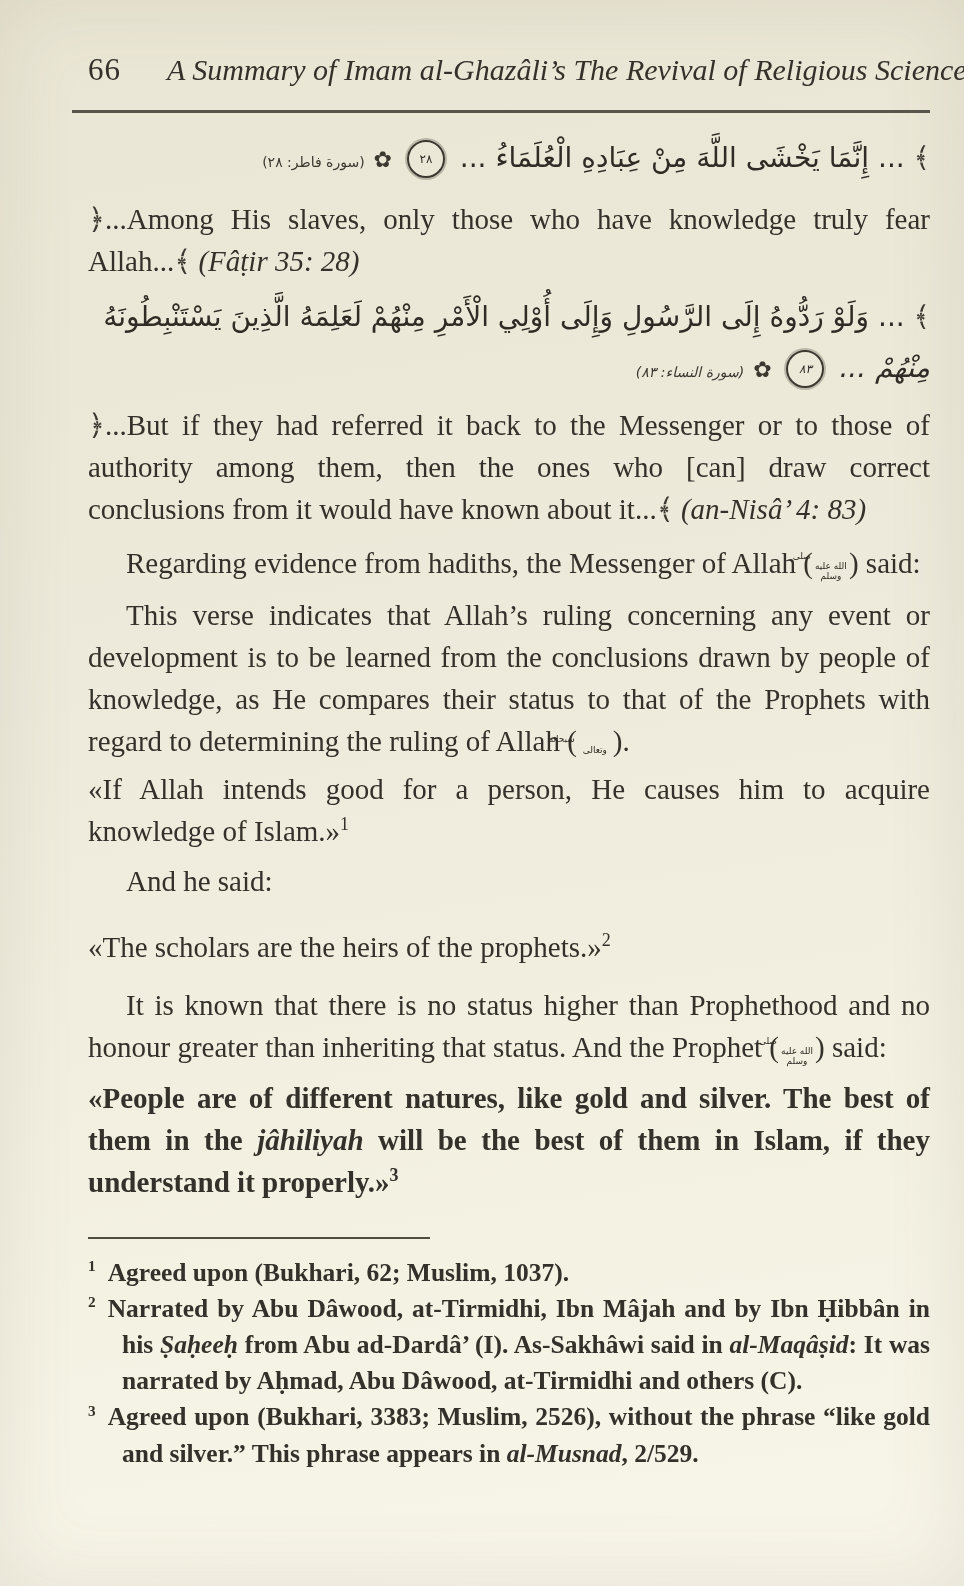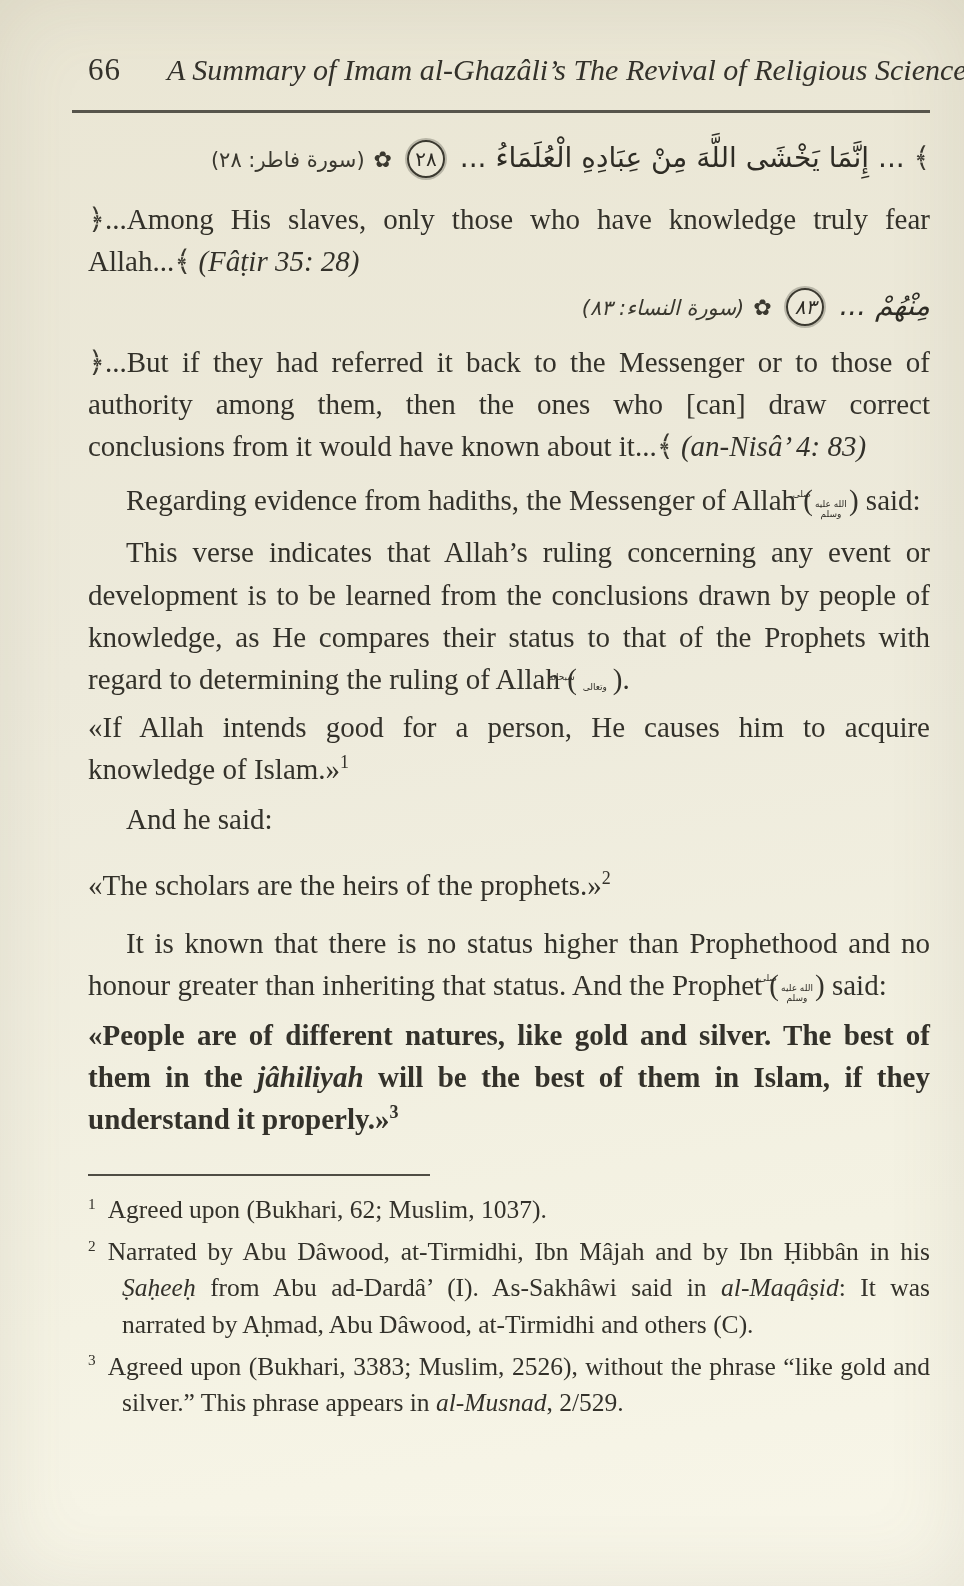--- a/index.html
+++ b/index.html
@@ -65,38 +65,38 @@
   .verse-cont {
     direction: rtl;
     text-align: right;
     font-family: "DejaVu Sans", sans-serif;
     font-size: 28px;
     line-height: 1.7;
     color: #2e2c25;
     font-style: italic;
   }
   .verse-source {
-    font-size: 21px;
+    font-size: 14px;
     color: #3a382f;
   }
   .ornate {
     font-family: "DejaVu Sans", sans-serif;
     color: #3a382f;
   }
   .flower { font-size: 22px; }
   .ayah-circle {
     display: inline-flex;
     align-items: center;
     justify-content: center;
     width: 34px;
     height: 34px;
     border: 2px solid #3a382f;
     border-radius: 50%;
     box-shadow: 0 0 0 2px rgba(58, 56, 47, 0.28);
-    font-size: 20px;
+    font-size: 12px;
     line-height: 1;
     vertical-align: middle;
     margin: 0 6px;
     background: transparent;
   }
 
   
   p {
     margin: 0;
     font-size: 29px;
@@ -138,21 +138,21 @@
     border-top: 2px solid #4f4d44;
     width: 342px;
     margin: 0 0 16px 0;
   }
   p.fn {
     font-size: 25.5px;
     line-height: 1.42;
     text-align: justify;
     padding-left: 34px;
     text-indent: -34px;
-    margin-top: 6px;
+    font-weight: bold;
   }
   p.fn sup.fnmark {
     font-size: 0.6em;
     line-height: 0;
     vertical-align: super;
     margin-right: 12px;
   }
 </style>
 </head>
 <body>
@@ -171,20 +171,25 @@
     <span>...</span>
     <span>إِنَّمَا يَخْشَى اللَّهَ مِنْ عِبَادِهِ الْعُلَمَاءُ</span>
     <span>...</span>
     <span class="ayah-circle">٢٨</span>
     <span class="ornate flower">✿</span>
     <span class="verse-source">(سورة فاطر: ٢٨)</span>
   </div>
 
   <p class="quran-trans"><span class="ornate">﴿</span><span>...Among His slaves, only those who have knowledge truly fear Allah...</span><span class="ornate">﴾</span> <span class="cite">(Fâṭir 35: 28)</span></p>
 
+  <div class="verse second" dir="rtl">
+    <span class="ornate">﴾</span>
+    <span>...</span>
+    <span>وَلَوْ رَدُّوهُ إِلَى الرَّسُولِ وَإِلَى أُوْلِي الْأَمْرِ مِنْهُمْ لَعَلِمَهُ الَّذِينَ يَسْتَنْبِطُونَهُ</span>
+  </div>
   <div class="verse-cont" dir="rtl">
     <span>مِنْهُمْ</span>
     <span>...</span>
     <span class="ayah-circle">٨٣</span>
     <span class="ornate flower">✿</span>
     <span class="verse-source">(سورة النساء: ٨٣)</span>
   </div>
 
   <p class="quran-trans"><span class="ornate">﴿</span><span>...But if they had referred it back to the Messenger or to those of authority among them, then the ones who [can] draw correct conclusions from it would have known about it...</span><span class="ornate">﴾</span> <span class="cite">(an-Nisâ’ 4: 83)</span></p>
 

